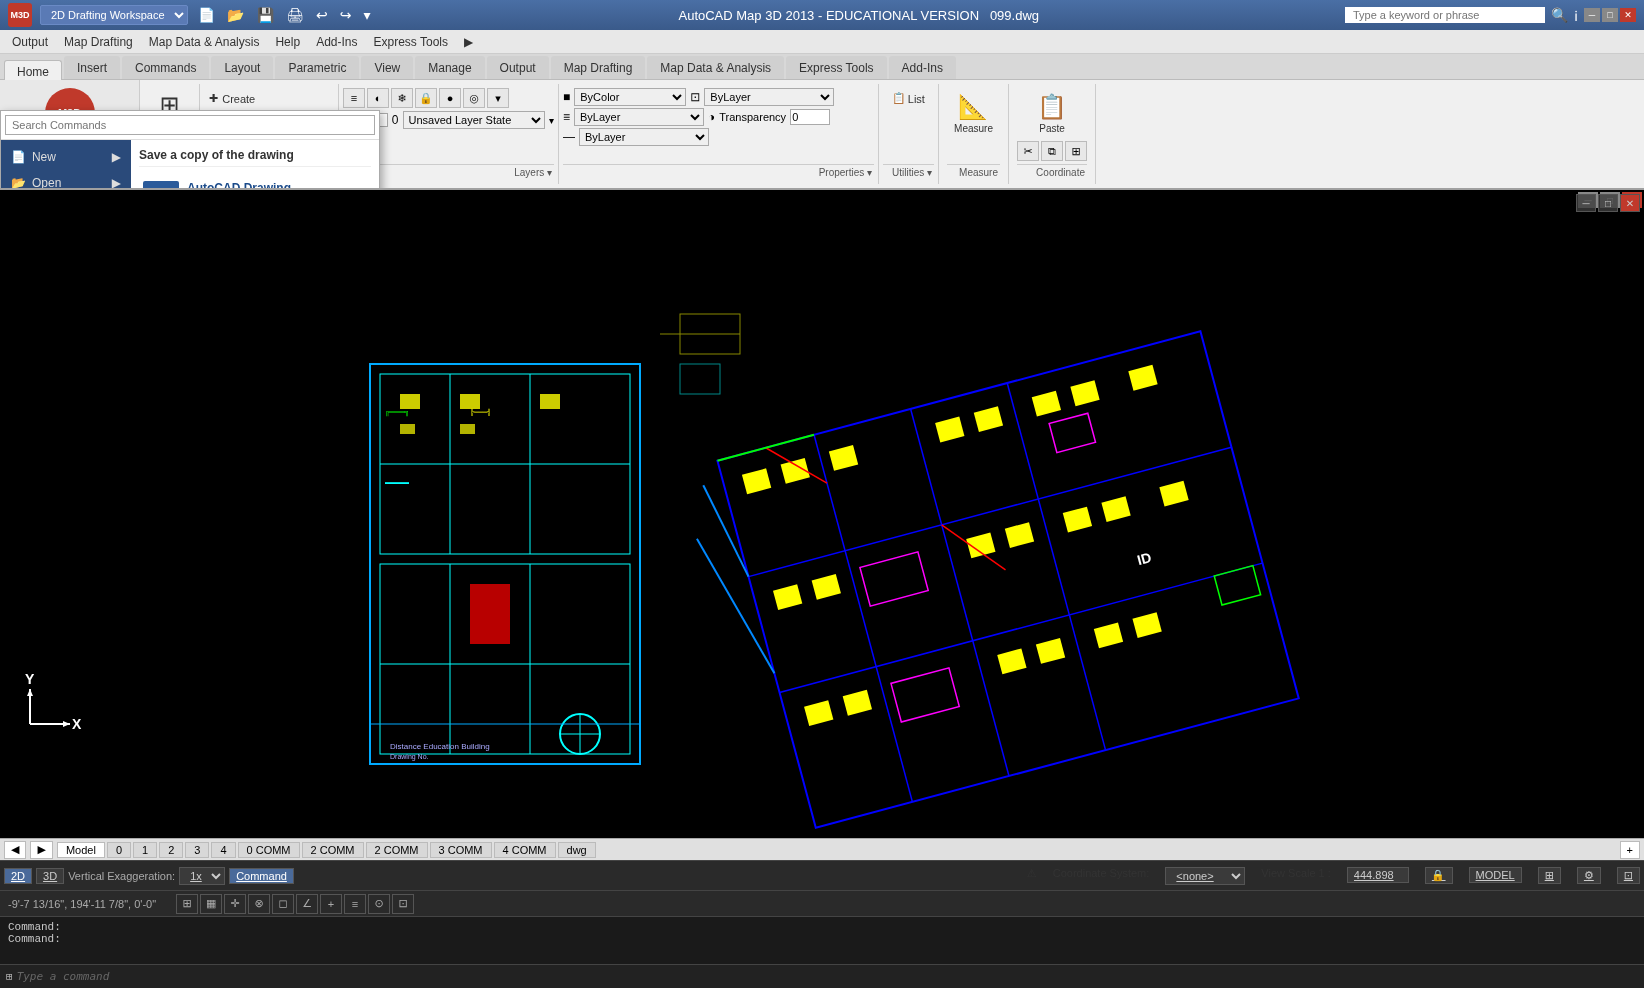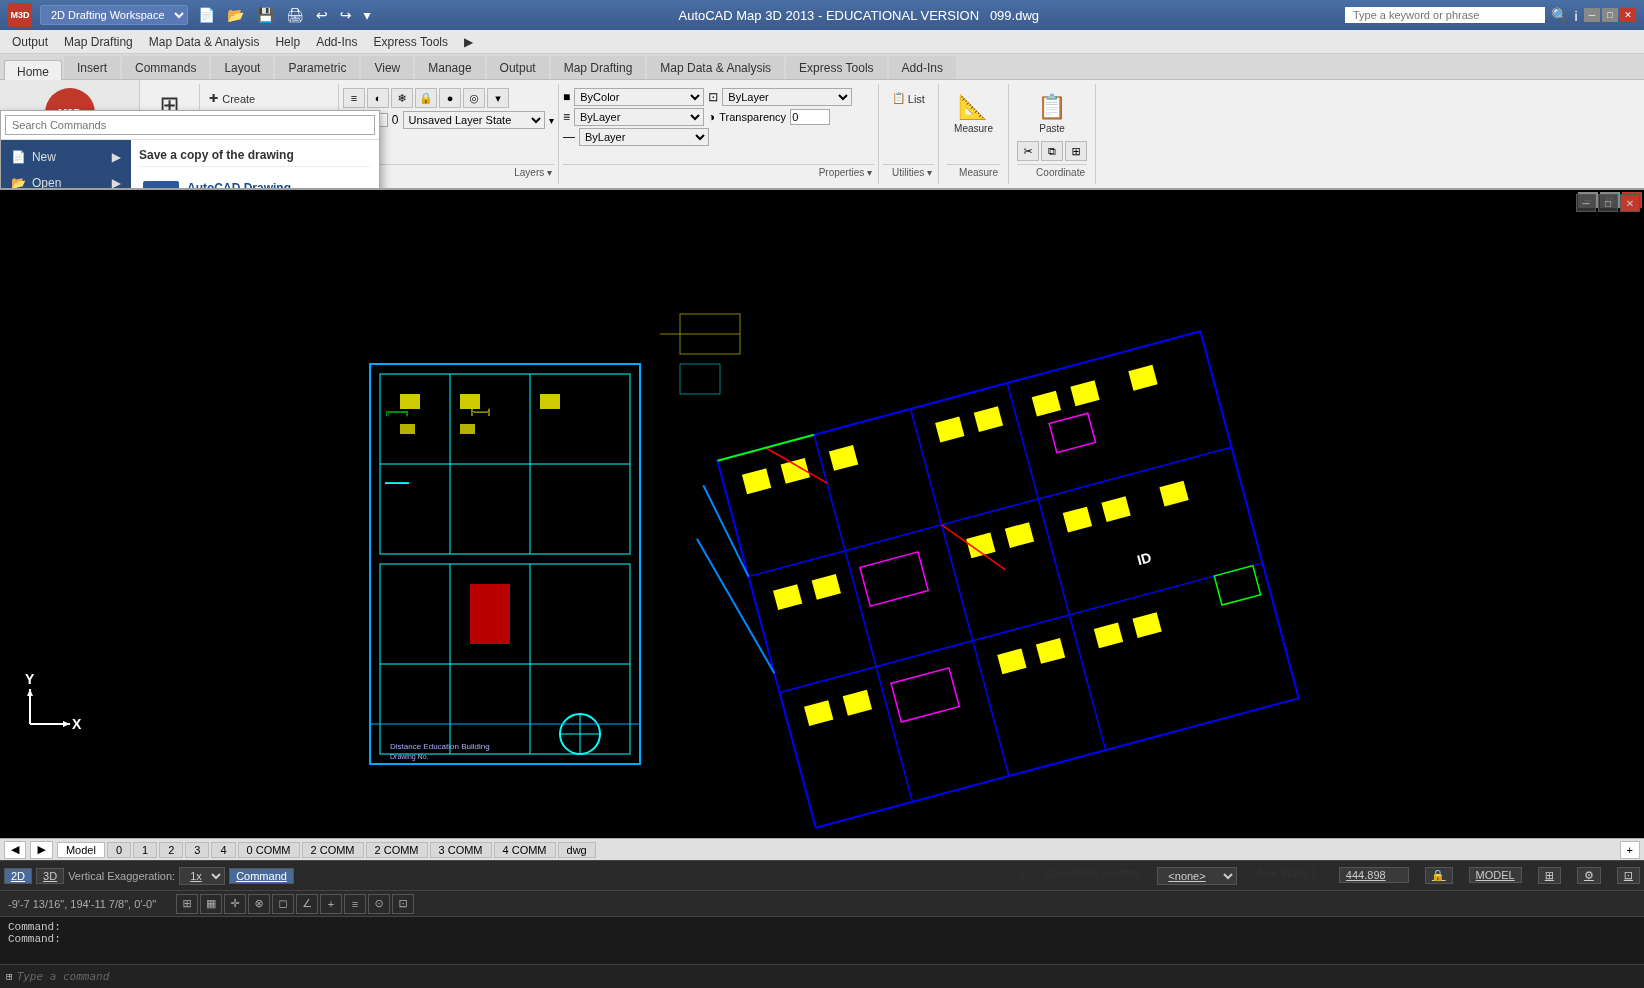--- a/index.html
+++ b/index.html
@@ -457,21 +457,21 @@
           <option>Unsaved Layer State</option>
         </select>
         <span style="font-size:10px;">▾</span>
       </div>
       <div class="ribbon-group-label">Layers ▾</div>
     </div>
 
     <div style="display:flex; flex-direction:column; padding:4px; border-right:1px solid #ccc; min-width:320px; gap:2px;">
       <div style="display:flex; gap:4px; align-items:center;">
         <span style="font-size:12px;">■</span>
-        <select style="font-size:11px; border:1px solid #aaa; padding:1px; width:130px;">
+        <select style="font-size:11px; border:1px solid #aaa; padding:1px; width:112px;">
           <option>ByColor</option>
         </select>
         <span style="font-size:12px;">⊡</span>
         <select style="font-size:11px; border:1px solid #aaa; padding:1px; width:130px;">
           <option>ByLayer</option>
         </select>
       </div>
       <div style="display:flex; gap:4px; align-items:center;">
         <span style="font-size:12px;">≡</span>
         <select style="font-size:11px; border:1px solid #aaa; padding:1px; width:130px;">
@@ -672,21 +672,21 @@
     </select>
     <button class="bt-btn active" style="background:#4a6a9a;color:white;">Command</button>
 
     <div class="status-right-panel">
       <span>⚠</span>
       <span>Coordinate System:</span>
       <select class="bt-btn" style="font-size:11px; width:80px;">
         <option>&lt;none&gt;</option>
       </select>
       <span>View Scale 1 :</span>
-      <input type="text" class="bt-btn" style="width: 70px; font-size: 11px;" value="444.898">
+      <input type="text" class="bt-btn" style="width: 62px; font-size: 11px;" value="444.898">
       <button class="bt-btn">🔒</button>
       <button class="bt-btn">MODEL</button>
       <button class="bt-btn">⊞</button>
       <button class="bt-btn">⚙</button>
       <button class="bt-btn">⊡</button>
     </div>
   </div>
 
   <div class="command-area">
     <div style="display:flex; align-items:center; padding:2px 8px; gap:4px; background:#2a2a2a; height:26px; border-bottom:1px solid #444;">

